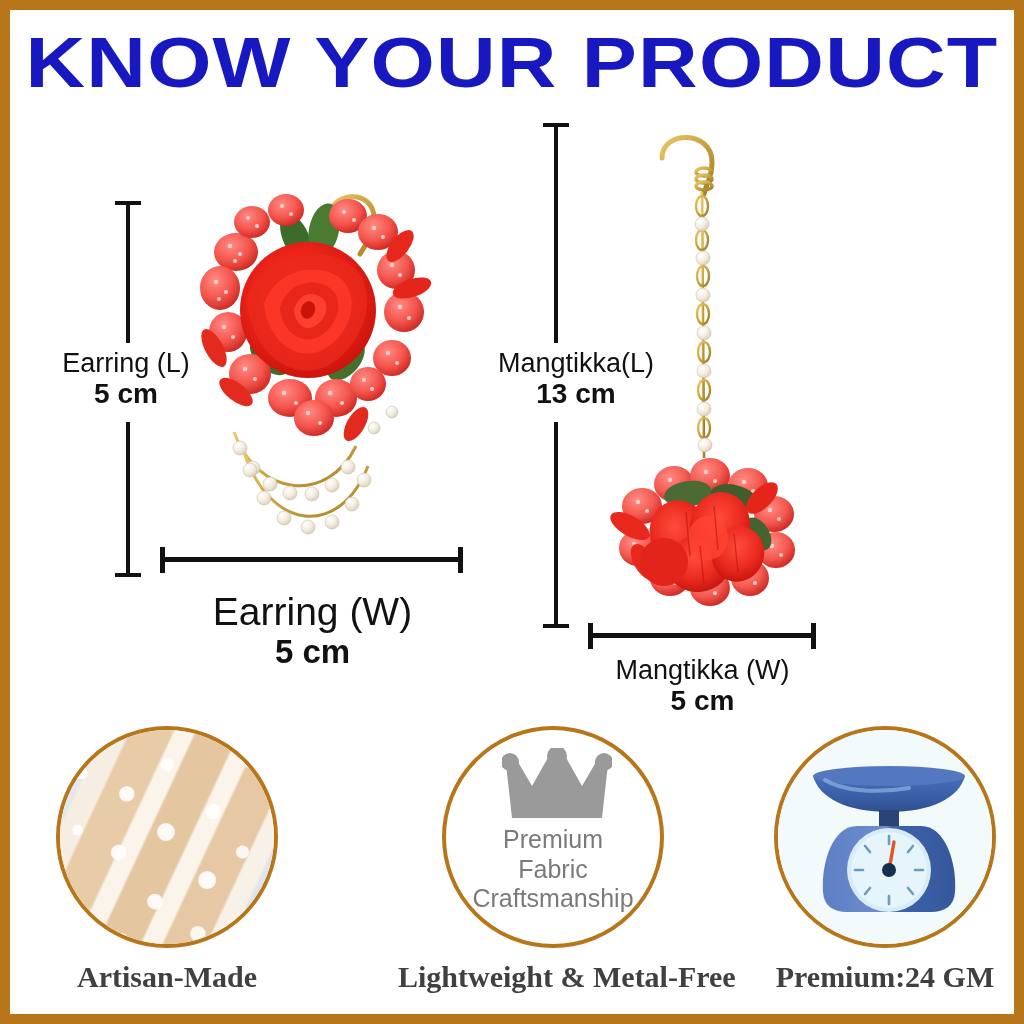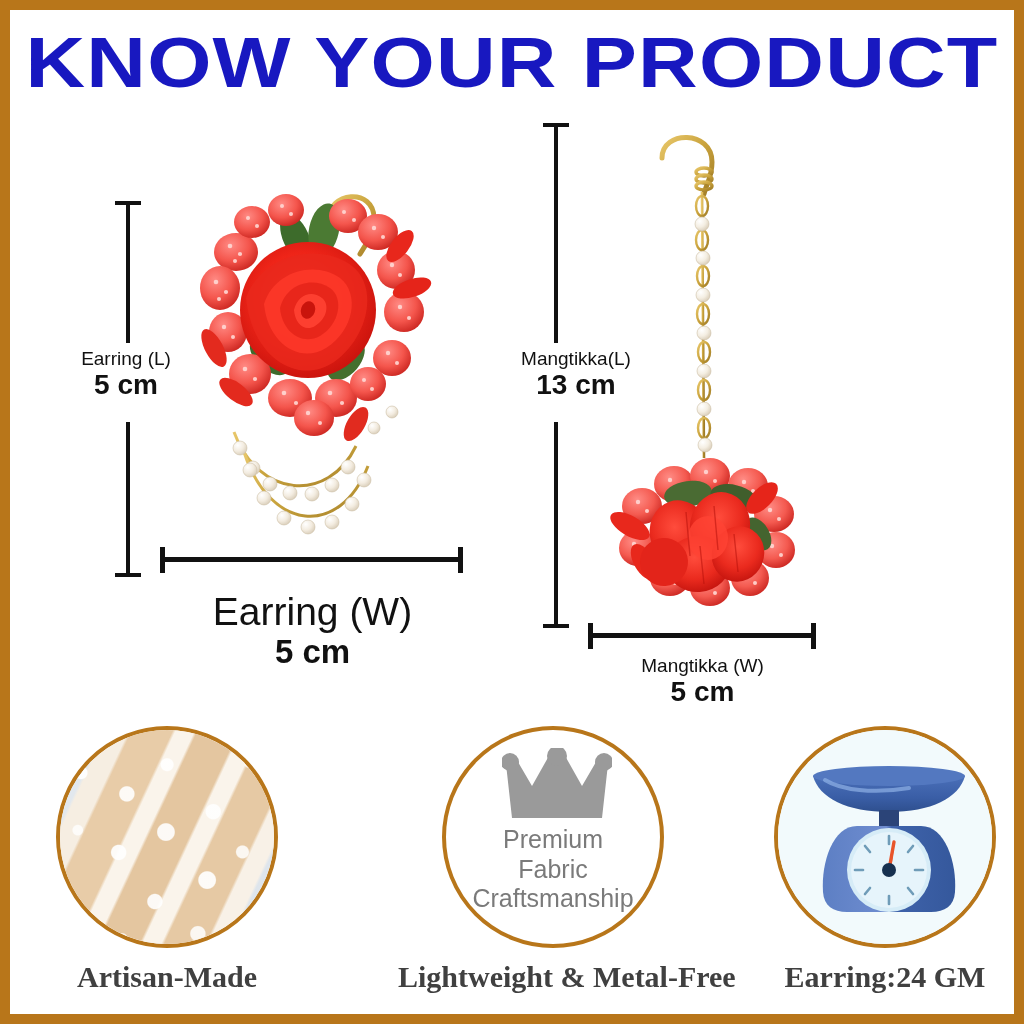--- a/index.html
+++ b/index.html
@@ -64,21 +64,21 @@
     position: absolute;
     text-align: center;
     color: #111111;
     font-family: "Liberation Sans", sans-serif;
     line-height: 1.12;
     white-space: nowrap;
   }
   .dim-label .name {
     display: block;
     font-weight: normal;
-    font-size: 19px;
+    font-size: 27px;
   }
   .dim-label .value {
     display: block;
     font-weight: bold;
     font-size: 28px;
   }
   .dim-label.big .name { font-size: 39px; }
   .dim-label.big .value { font-size: 33px; }
 
   
@@ -518,16 +518,16 @@
           <line x1="66" y1="144" x2="71" y2="138"></line>
           <line x1="56" y1="120" x2="64" y2="120"></line>
           <line x1="66" y1="96" x2="71" y2="102"></line>
         </g>
 
         <path d="M90 120 L96 90 L92 120 Z" fill="#e8542a"></path>
         <line x1="90" y1="120" x2="95" y2="92" stroke="#e8542a" stroke-width="3.4" stroke-linecap="round"></line>
         <circle cx="90" cy="120" r="7" fill="#16304f"></circle>
       </svg>
     </div>
-    <div class="badge-caption">Earring:24 GM</div>
+    <div class="badge-caption">Premium:24 GM</div>
   </div>
 
 </div>
 
 </body></html>

